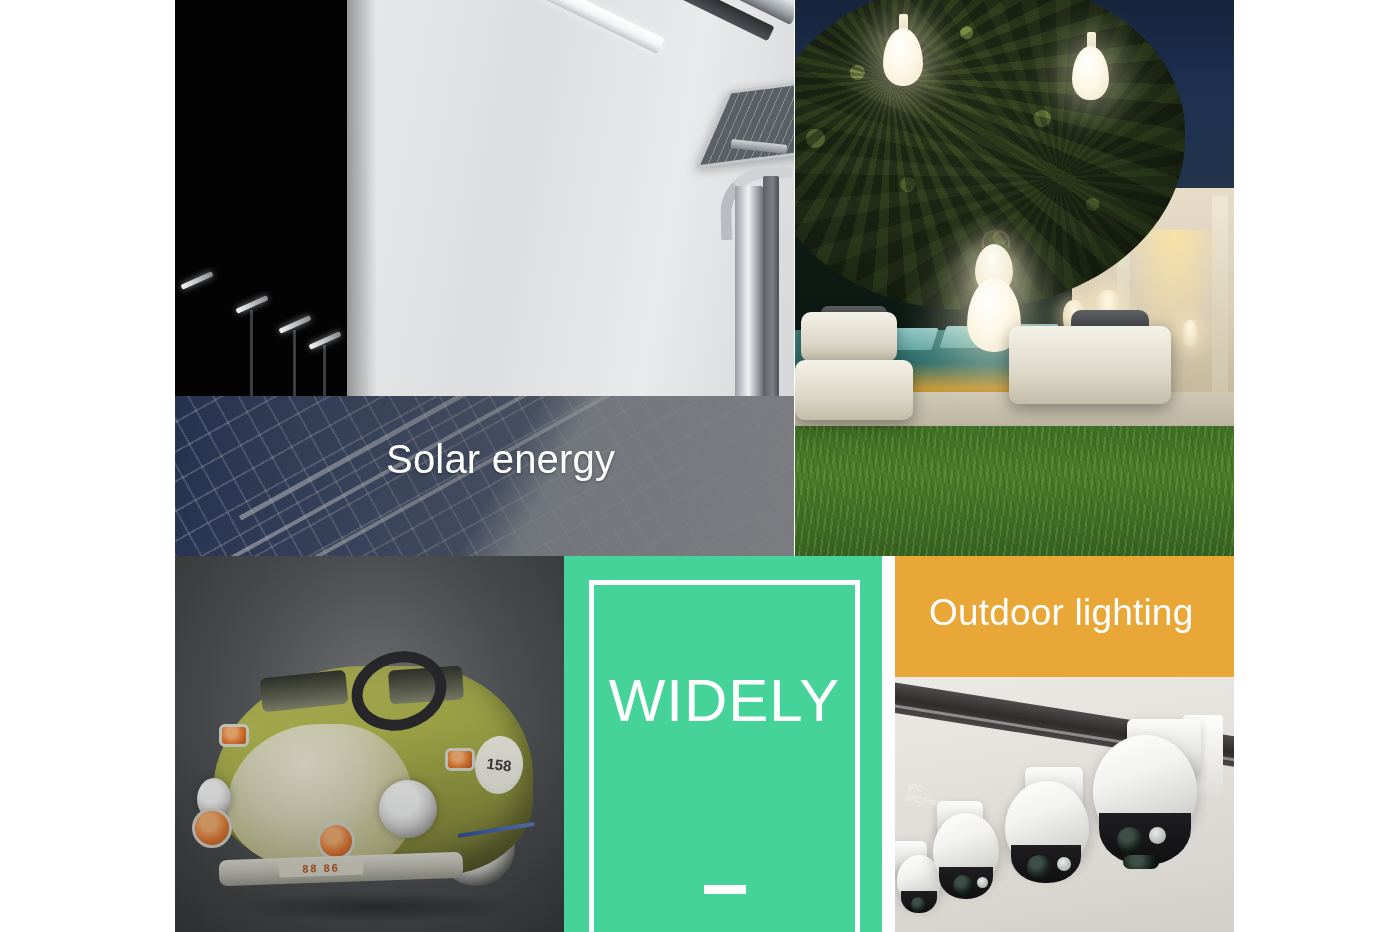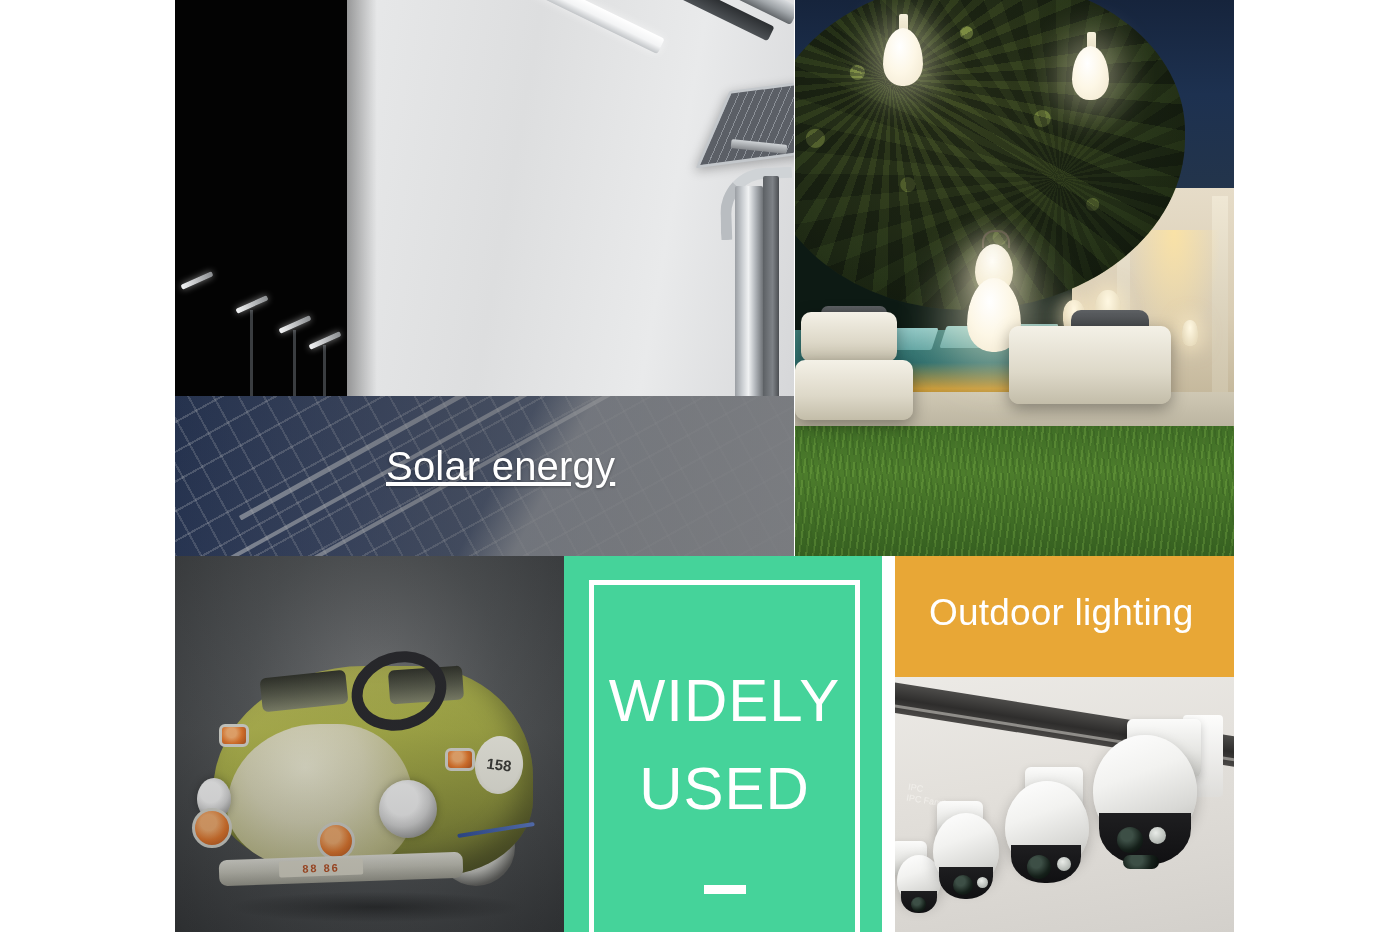--- a/index.html
+++ b/index.html
@@ -154,23 +154,22 @@
     position: absolute;
     background: rgba(235,236,238,.55);
     transform: rotate(-29deg);
     border-radius: 1px;
   }
   .se-scrim {
     position: absolute; inset: 0;
     background: linear-gradient(90deg,rgba(70,72,76,.22) 0%,rgba(84,86,90,.55) 45%,rgba(110,112,116,.70) 100%);
   }
   #caption-solar {
-    left: 211px; top: 48px;
+    left: 211px; top: 41px;
     font-size: 40px;
-    text-decoration: underline;
   }
 
   
   #tile-garden {
     left: 795px; top: 0px; width: 439px; height: 556px;
     background: #0d1a14;
   }
   .gd-sky {
     position: absolute; left: 0; top: 0; width: 100%; height: 210px;
     background: linear-gradient(180deg,#16243c 0%,#1d3150 45%,#24354a 100%);
@@ -567,21 +566,20 @@
 
     <div class="car-bumper"></div>
     <div class="car-plate">88 86</div>
 
     <div class="car-scrim"></div>
   </div>
 
   <div class="tile" id="tile-widely" style="background: rgb(69, 211, 154);">
     <div class="wu-frame">
       <div class="wu-text" id="wu-line1">WIDELY</div>
-      <div class="wu-text" id="wu-line2">USED</div>
       <div class="wu-dash"></div>
     </div>
   </div>
 
   <div class="tile" id="tile-outdoor" style="background: rgb(232, 167, 54);">
     <div class="tile-caption" id="caption-outdoor">Outdoor lighting</div>
   </div>
 
   <div class="tile" id="tile-cameras">
     <div class="cam-rail"></div>

